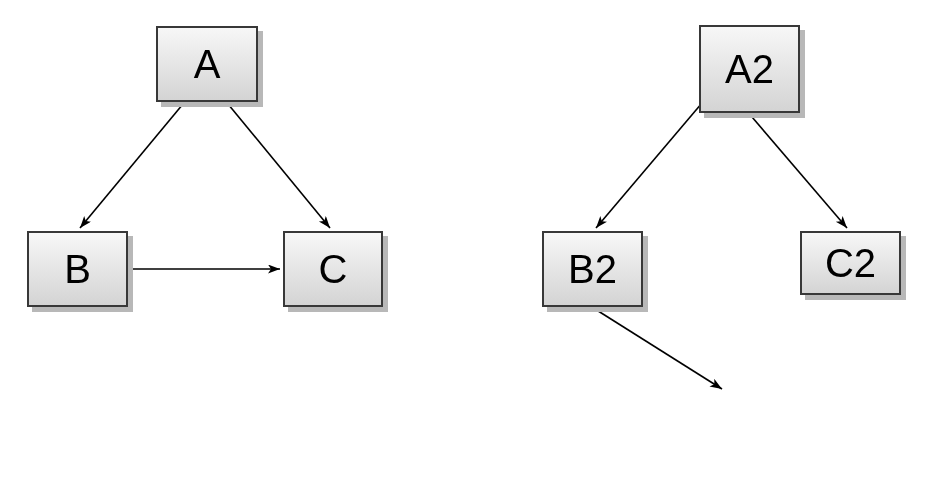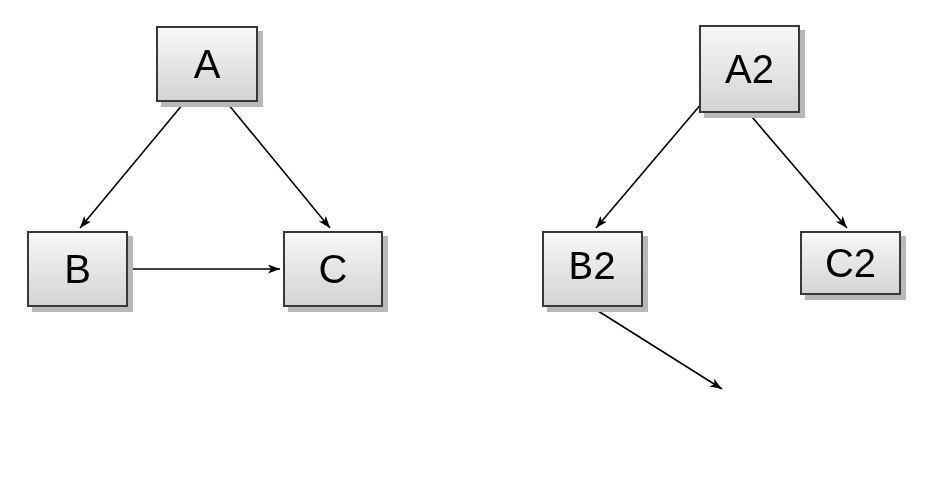--- a/index.html
+++ b/index.html
@@ -77,20 +77,20 @@
       </div>
       <div class="node" style="left: 27px; top: 231px; width: 101px; height: 76px;">
         <span class="label">B</span>
       </div>
       <div class="node" style="left: 283px; top: 231px; width: 100px; height: 76px;">
         <span class="label">C</span>
       </div>
       <div class="node" style="left: 669px; top: 25px; width: 101px; height: 88px; margin-left: 30px;">
         <span class="label">A2</span>
       </div>
-      <div class="node" style="left: 542px; top: 231px; width: 101px; height: 76px; font-family: Liberation Mono, monospace;">
+      <div class="node" style="left: 542px; top: 231px; width: 101px; height: 76px;">
         <span class="label">B2</span>
       </div>
       <div class="node" style="left: 800px; top: 231px; width: 101px; height: 64px;">
         <span class="label">C2</span>
       </div>
     </div>
 </div>
 
 </body></html>

